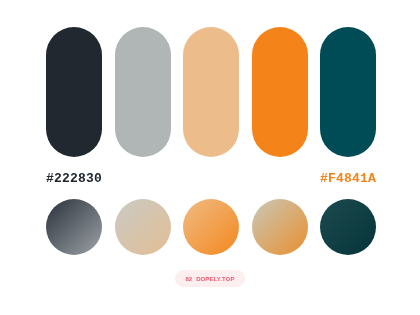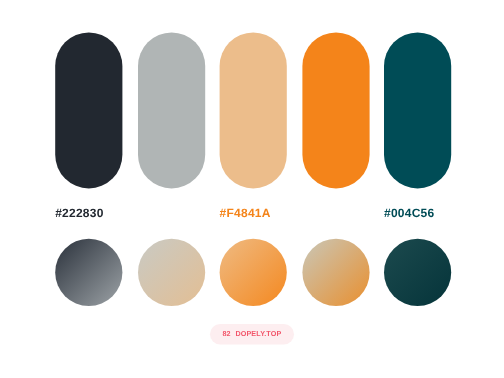--- a/index.html
+++ b/index.html
@@ -41,26 +41,26 @@
     position: absolute;
     left: 46px;
     top: 172px;
     width: 330px;
     height: 14px;
     display: flex;
     justify-content: space-between;
   }
   .hex-label {
     width: 56px;
-    text-align: left;
-    font-size: 10px;
+    text-align: right;
+    font-size: 13px;
     font-weight: bold;
     letter-spacing: 0.2px;
     line-height: 14px;
-    font-family: Liberation Sans, sans-serif;
+    font-family: Liberation Mono, monospace;
   }
 
   
   .circle-row {
     position: absolute;
     left: 46px;
     top: 199px;
     width: 330px;
     height: 56px;
     display: flex;
@@ -109,21 +109,20 @@
     <div class="swatch" style="background:#222830;"></div>
     <div class="swatch" style="background:#B0B5B5;"></div>
     <div class="swatch" style="background:#ECBD8B;"></div>
     <div class="swatch" style="background:#F4841A;"></div>
     <div class="swatch" style="background:#004C56;"></div>
   </div>
 
   <div class="label-row">
     <div class="hex-label" style="color:#222830;">#222830</div>
     <div class="hex-label" style="color:#F4841A;">#F4841A</div>
-    <div class="hex-label" style="color:#004C56;">#004C56</div>
   </div>
 
   <div class="circle-row">
     <div class="circle" style="background:linear-gradient(135deg,#2A313B 0%,#9DA3A7 100%);"></div>
     <div class="circle" style="background:linear-gradient(135deg,#C9CAC4 0%,#E3BE93 100%);"></div>
     <div class="circle" style="background:linear-gradient(135deg,#EFBB83 0%,#F4881F 100%);"></div>
     <div class="circle" style="background:linear-gradient(135deg,#C9C7B8 0%,#E98F2E 100%);"></div>
     <div class="circle" style="background:linear-gradient(135deg,#1C4A4E 0%,#05343A 100%);"></div>
   </div>
 

